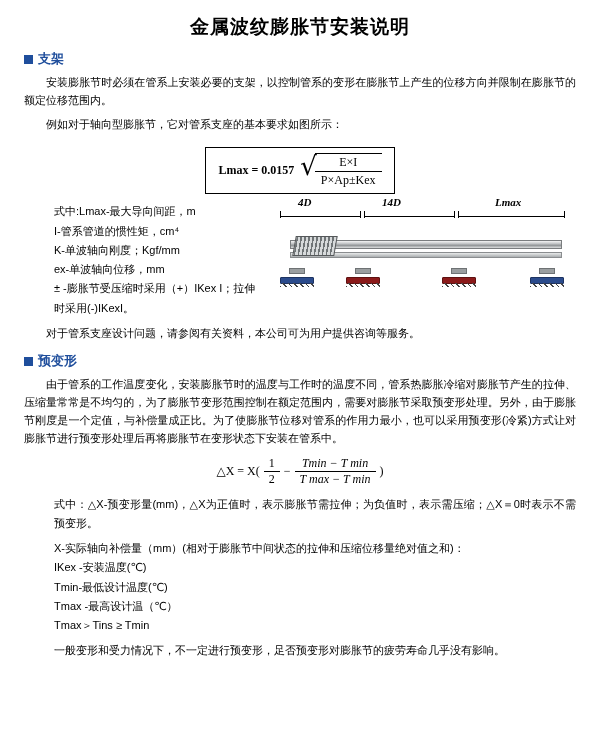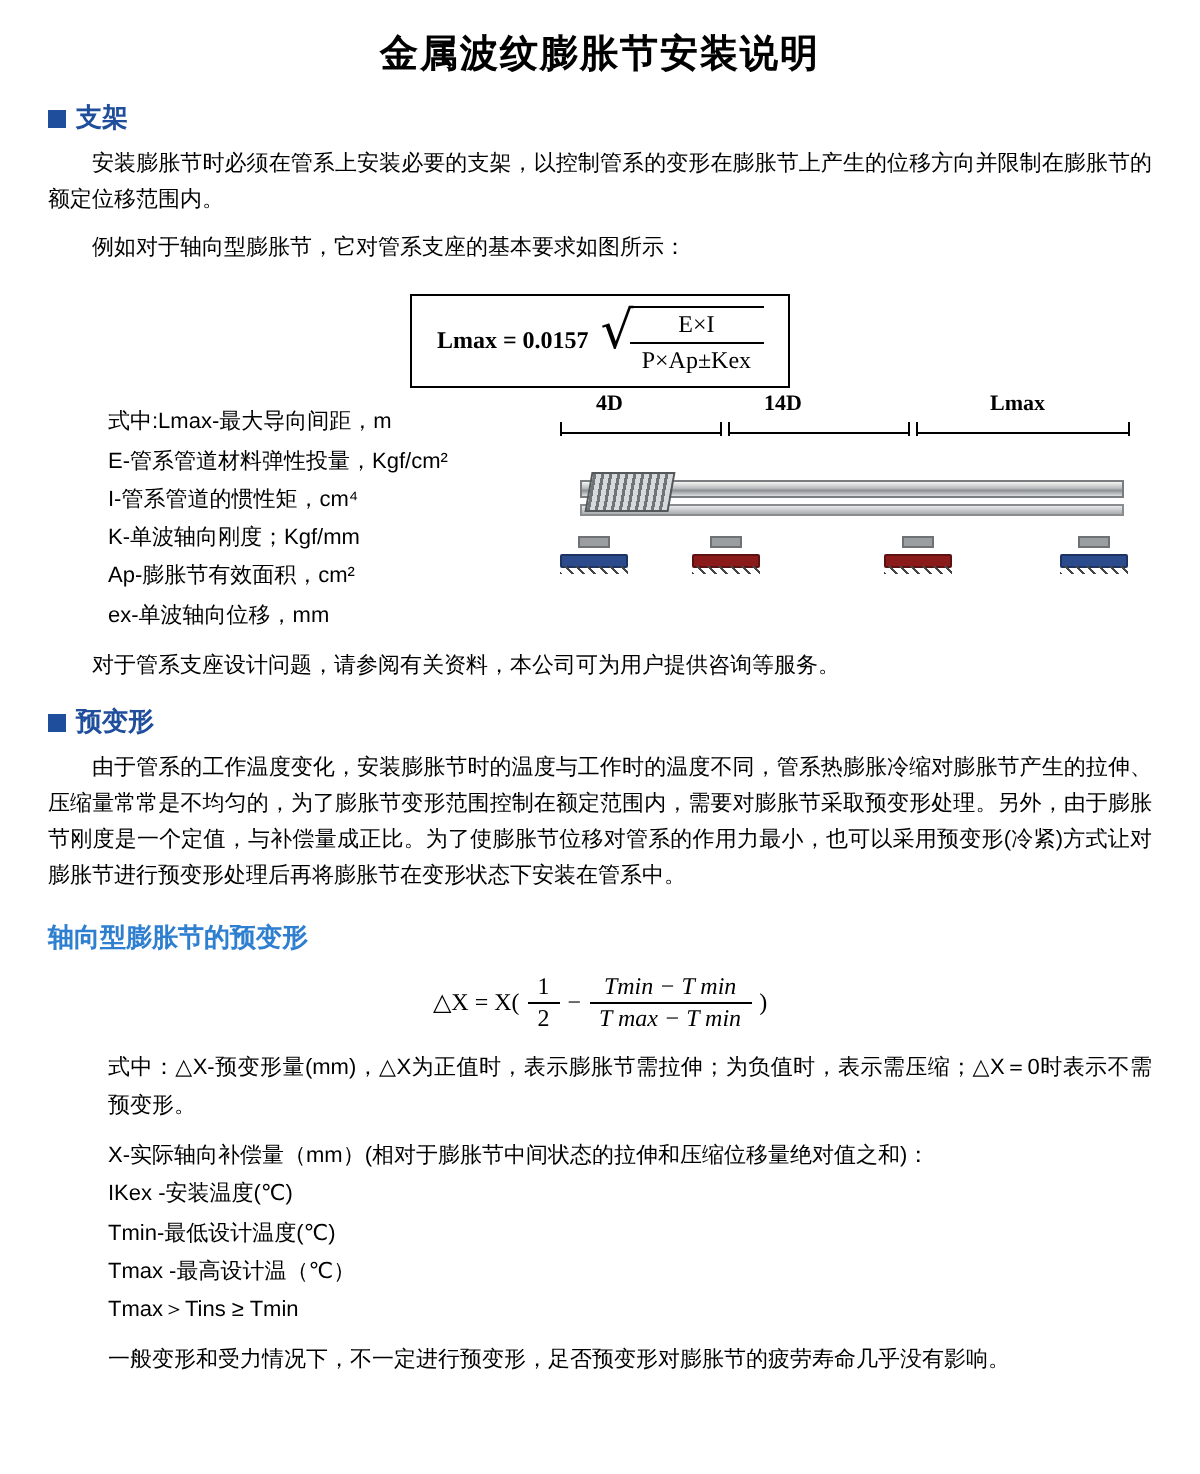--- a/index.html
+++ b/index.html
@@ -75,20 +75,21 @@
   .fracplain{display:inline-block;text-align:center;vertical-align:middle;}
   .fracplain .num{display:block;border-bottom:1px solid #000;padding:0 5px;}
   .fracplain .den{display:block;padding:0 5px;}
 
   
   .fig{
     position:relative;
     width:300px;height:108px;
     float:right;
     margin:-6px 4px 4px 10px;
+    font-style:italic;
   }
   .fig .labels{
     position:relative;height:16px;font-size:11px;font-weight:bold;
     font-family:"Liberation Serif","DejaVu Serif",serif;
   }
   .fig .labels span{position:absolute;top:0;}
   .dimline{position:absolute;height:1px;background:#000;}
   .tick{position:absolute;width:1px;height:7px;background:#000;}
   .pipe-area{position:absolute;left:0;top:26px;width:300px;height:62px;}
   .pipe{
@@ -205,37 +206,35 @@
           <div class="support" style="left:258px">
             <div class="top"></div>
               <div class="base blue"></div>
               <div class="hatch"></div>
           </div>
         </div>
       </div>
 
       <ul class="list">
         <li>式中:Lmax-最大导向间距，m</li>
-        <li>E-管系管道材料弹性投量，Kgf/cm²</li>
         <li>I-管系管道的惯性矩，cm⁴</li>
         <li>K-单波轴向刚度；Kgf/mm</li>
-        <li>Ap-膨胀节有效面积，cm²</li>
         <li>ex-单波轴向位移，mm</li>
+        <li>± -膨胀节受压缩时采用（+）IKex I；拉伸时采用(-)IKexI。</li>
       </ul>
     </div>
 
     <p class="indent" style="margin-top:6px">对于管系支座设计问题，请参阅有关资料，本公司可为用户提供咨询等服务。</p>
 
     <div class="sec-head">
       <span class="sq"></span>
       <span>预变形</span>
     </div>
     <p class="indent">由于管系的工作温度变化，安装膨胀节时的温度与工作时的温度不同，管系热膨胀冷缩对膨胀节产生的拉伸、压缩量常常是不均匀的，为了膨胀节变形范围控制在额定范围内，需要对膨胀节采取预变形处理。另外，由于膨胀节刚度是一个定值，与补偿量成正比。为了使膨胀节位移对管系的作用力最小，也可以采用预变形(冷紧)方式让对膨胀节进行预变形处理后再将膨胀节在变形状态下安装在管系中。</p>
 
-    <div class="sub-head">轴向型膨胀节的预变形</div>
 
     <div class="formula2">
       <span class="eqline">
         <span>△X = X(</span>
         <span class="fracplain">
           <span class="num">1</span>
           <span class="den">2</span>
         </span>
         <span>−</span>
         <span class="fracplain" style="font-style:italic">

